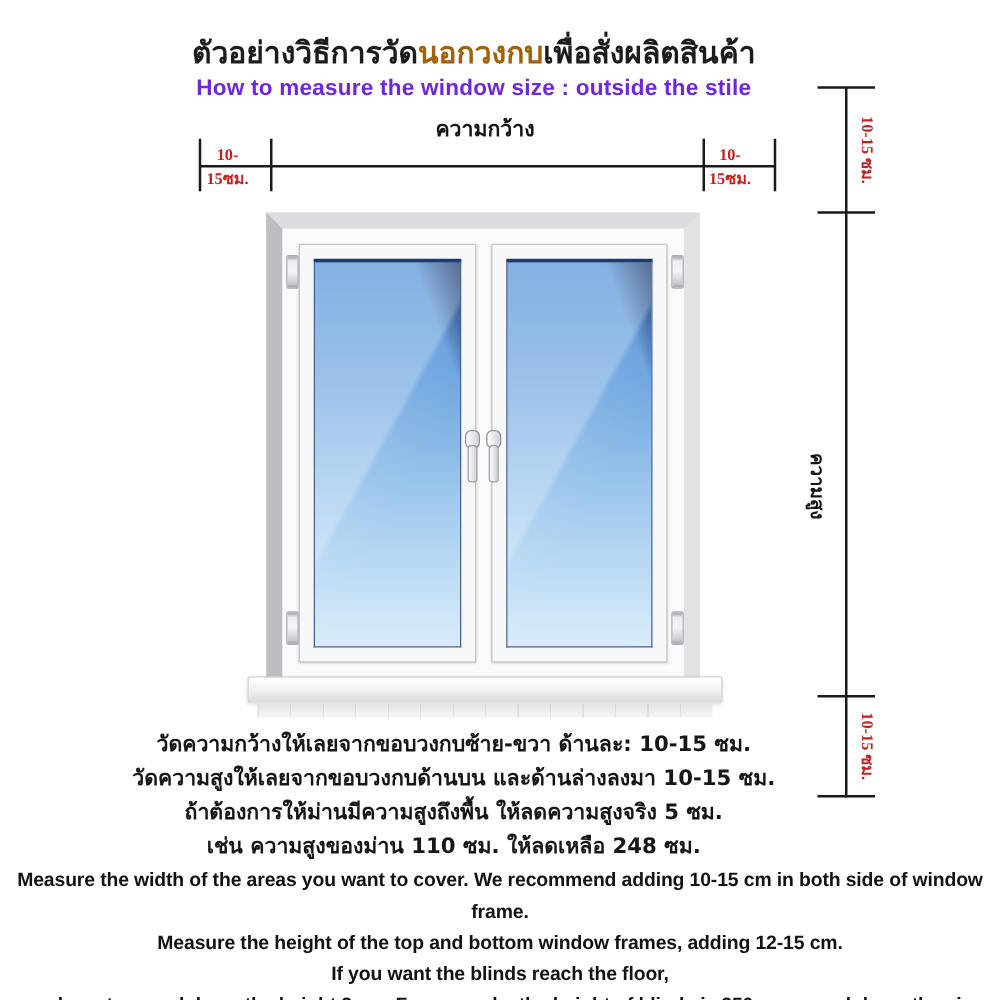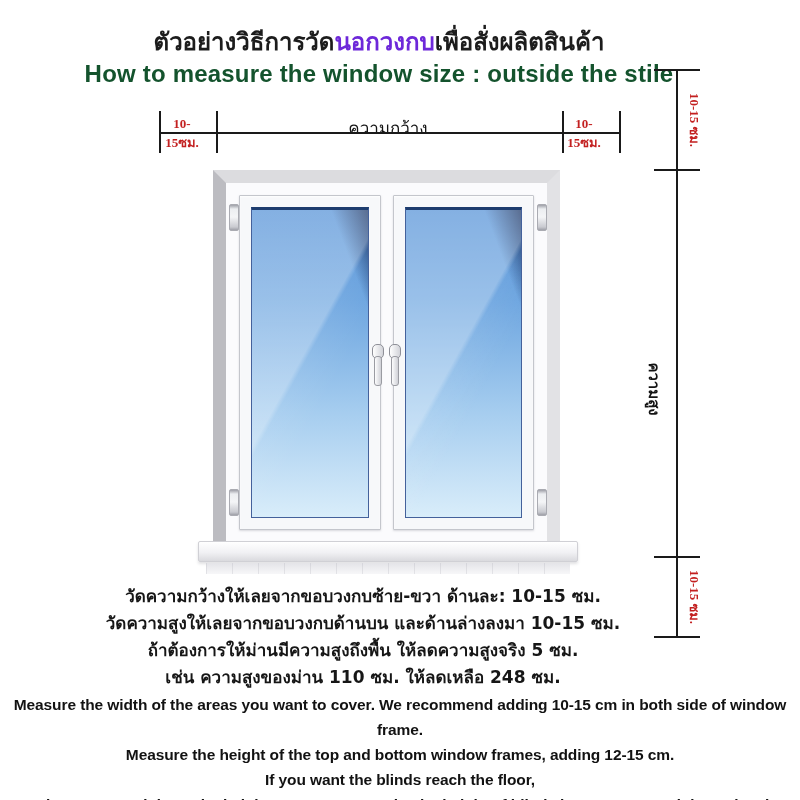--- a/index.html
+++ b/index.html
@@ -2,32 +2,32 @@
 <html><head>
 <meta charset="utf-8">
 <style>
   html,body{margin:0;padding:0;background:#ffffff;}
   .canvas{position:relative;width:800px;height:800px;background:#ffffff;overflow:hidden;
           font-family:"Liberation Sans","DejaVu Sans",sans-serif;color:#1a1a1a;}
 
   
   .title-thai{position:absolute;top:22px;left:0;width:758px;text-align:center;
               font-family:"DejaVu Sans",sans-serif;font-size:24px;font-weight:700;color:#1c1c1c;}
-  .title-thai .red{color:#6d28d9;font-family:Liberation Mono, monospace;}
+  .title-thai .red{color:#a16207;font-family:Liberation Mono, monospace;}
   .title-eng{position:absolute;top:60px;left:0;width:758px;text-align:center;
-             font-size:24px;font-weight:700;letter-spacing:0.2px;color:#14532d;}
+             font-size:18px;font-weight:700;letter-spacing:0.2px;color:#6d28d9;}
 
   
   .mline{position:absolute;background:#1a1a1a;}
   .hline{left:160px;top:132px;width:460px;height:2px;}
   .vline{left:676px;top:70px;width:2px;height:568px;}
   .tickv{width:2px;height:42px;top:111px;}
   .tickh{height:2px;width:46px;left:654px;}
-  .width-label{position:absolute;top:114px;left:0;width:776px;text-align:center;
-               font-family:"DejaVu Sans",sans-serif;font-size:17px;font-weight:400;color:#131313;}
+  .width-label{position:absolute;top:89px;left:0;width:776px;text-align:center;
+               font-family:"DejaVu Sans",sans-serif;font-size:17px;font-weight:700;color:#131313;}
   .offset{position:absolute;top:116px;width:46px;text-align:center;
           font-family:"Liberation Serif","DejaVu Serif",serif;font-size:13px;font-weight:700;color:#c32020;}
   .off-l{left:159px;} .off-r{left:561px;}
   .rot{position:absolute;white-space:nowrap;transform:translate(-50%,-50%) rotate(90deg);}
   .voffset{font-family:"Liberation Serif","DejaVu Serif",serif;font-size:13px;font-weight:700;color:#c32020;}
   .voff-top{left:694px;top:120px;}
   .voff-bot{left:694px;top:597px;}
   .height-label{left:654px;top:389px;font-family:"DejaVu Sans",sans-serif;font-size:15px;font-weight:600;color:#131313;}
 
   

